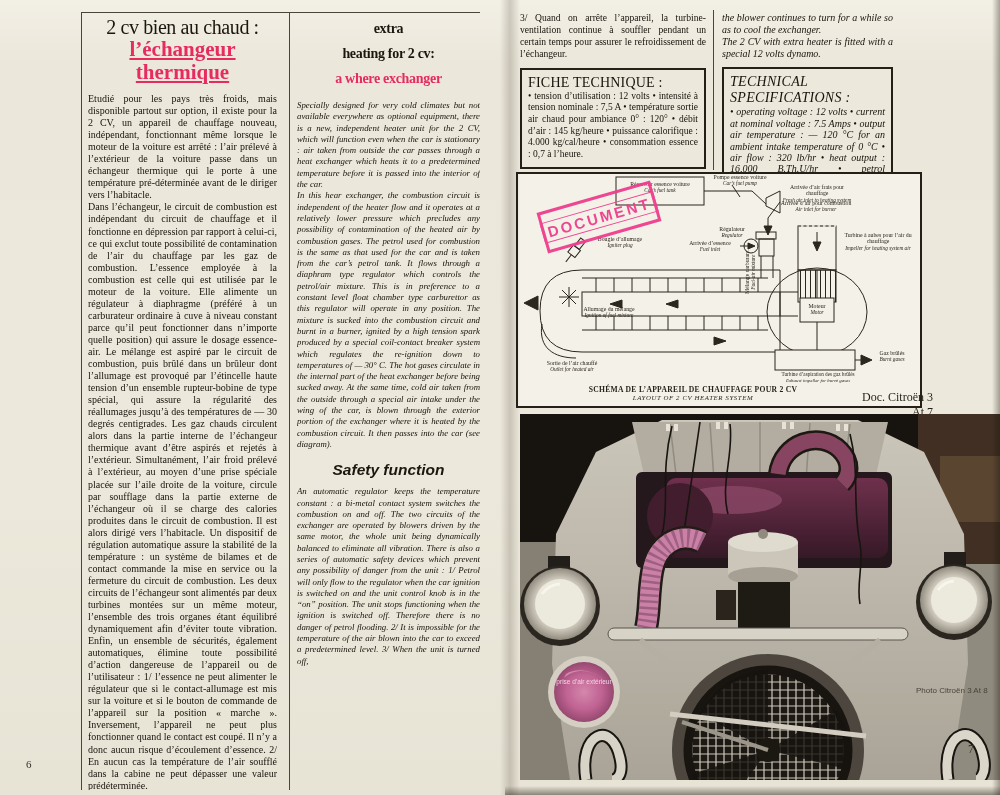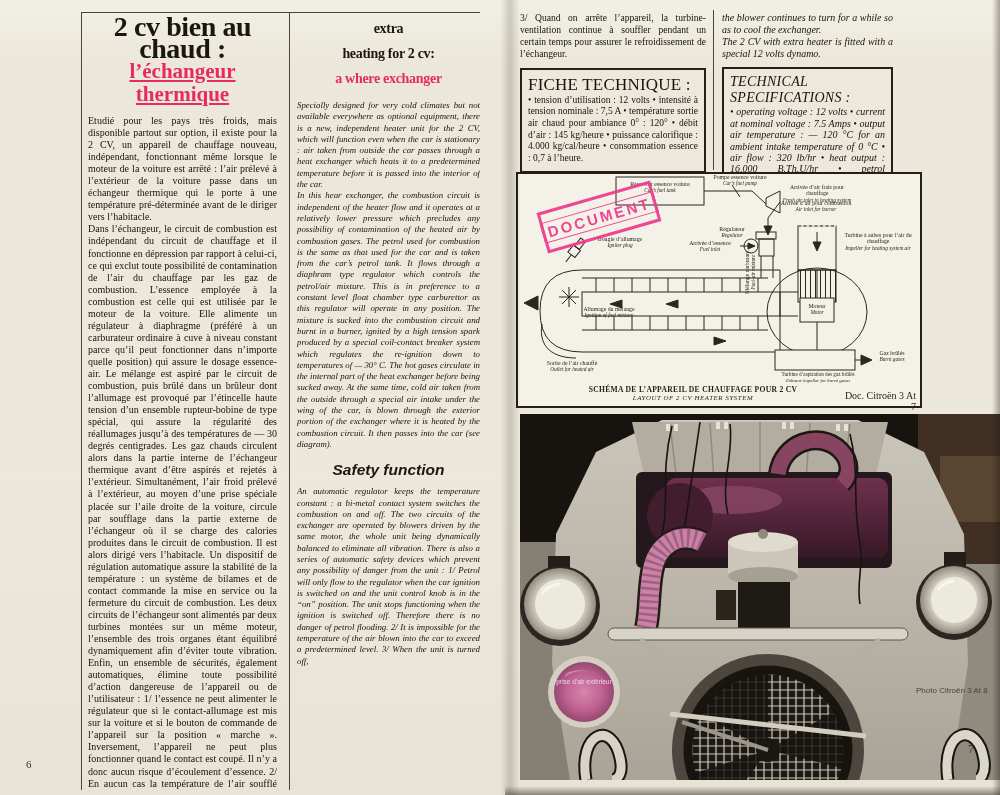--- a/index.html
+++ b/index.html
@@ -5,21 +5,21 @@
   * { margin:0; padding:0; box-sizing:border-box; }
   html,body { width:1000px; height:795px; }
   body { background:#b8b2a4; font-family:"Liberation Serif", serif; color:#17130c; }
   .spread { position:absolute; left:0; top:0; width:1000px; height:795px; overflow:hidden;
             background:linear-gradient(180deg,#f2efe5 0%, #ebe7da 8%, #ece8db 60%, #e7e3d5 100%); }
   .vrule { position:absolute; width:1px; background:#4a443a; }
   .hrule { position:absolute; height:1px; background:#4a443a; }
 
   
   .fr-col { position:absolute; left:88px; top:16px; width:189px; height:774px; overflow:hidden; }
-  .fr-title-black { font-size:28px; line-height:22px; font-weight:bold; text-align:center; letter-spacing:-0.4px; color:#1b1710; }
+  .fr-title-black { font-size:20px; line-height:22px; font-weight:normal; text-align:center; letter-spacing:-0.4px; color:#1b1710; }
   .fr-title-pink  { font-size:21px; line-height:23px; font-weight:bold; text-align:center; color:#e72b60;text-decoration:underline; }
   .fr-body { margin-top:9px; font-size:10px; line-height:12.05px; text-align:justify; }
   .fr-body p + p { margin-top:0; }
 
   .en-col { position:absolute; left:297px; top:16px; width:183px; height:772px; overflow:hidden; }
   .en-title { font-size:14px; line-height:25px; font-weight:bold; text-align:center; letter-spacing:-0.3px; color:#1b1710;}
   .en-title.pink { color:#e72b60; }
   .en-body { font-size:8.8px; line-height:11.3px; font-style:italic; text-align:justify; }
   .en-intro { margin-top:9px; }
   .en-head { font-family:"Liberation Sans", sans-serif; font-weight:bold; font-style:italic;
@@ -27,41 +27,41 @@
 
   .pagenum { position:absolute; font-size:11px; color:#37322a; }
 
   
   .fr2-col { position:absolute; left:520px; top:12px; width:186px; }
   .en2-col { position:absolute; left:722px; top:12px; width:171px; }
   .fr2-body { font-size:9.6px; line-height:11.9px; text-align:justify; }
   .en2-body { font-size:10px; line-height:11.6px; font-style:italic; text-align:justify; }
   .en2-body + .en2-body { margin-top:1px; }
   .tbox { border:2px solid #241f17; padding:5px 6px 6px; margin-top:8px; background:rgba(255,255,255,0.06); }
-  .tbox-title-fr { font-size:17px; letter-spacing:0.2px; }
+  .tbox-title-fr { font-size:14px; letter-spacing:0.2px; }
   .tbox-body-fr { font-size:9.5px; line-height:11.7px; text-align:justify; }
   .tbox-title-en { font-size:14px; font-weight:normal; font-style:italic; letter-spacing:0.3px; }
   .tbox-body-en { font-size:10px; line-height:11.4px; font-style:italic; text-align:justify; }
 
   
   .diagram { position:absolute; left:516px; top:172px; width:406px; height:236px;
              border:2px solid #241f17; background:#f4f1e8; }
   .dsvg { position:absolute; left:0; top:0; }
   .dlabel { position:absolute; text-align:center; color:#241f18; }
   .dlabel .fr { display:block; font-size:5.8px; line-height:6.4px; }
   .dlabel .en { display:block; font-size:5.3px; line-height:6px; font-style:italic; }
   .dlabel.rot { transform:rotate(-90deg); transform-origin:center center; }
   .stamp { position:absolute; left:22px; top:22px; width:118px; height:42px; transform:rotate(-16deg);
            border:3px solid #ee3d8d; display:flex; align-items:center; justify-content:center; opacity:0.95; }
   .stamp-inner { border:1.5px solid #ee3d8d; padding:1px 5px; font-family:"Liberation Sans", sans-serif;
                  font-weight:bold; font-size:15px; letter-spacing:2.5px; color:#ee3d8d; }
   .dcaption { position:absolute; left:30px; top:211px; width:290px; text-align:center; color:#241f18; }
   .dcaption .c1 { display:block; font-size:7.6px; font-weight:bold; letter-spacing:0.3px; }
   .dcaption .c2 { display:block; font-size:6.8px; font-style:italic; letter-spacing:0.6px; }
-  .dcredit { position:absolute; left:326px; top:216px; width:72px; font-size:10px; color:#241f18; text-align:right; }
+  .dcredit { position:absolute; left:343px; top:216px; width:72px; font-size:12px; color:#241f18; text-align:right; }
 
   
   .photo { position:absolute; left:520px; top:414px; width:480px; height:366px; background:#0e0b08; overflow:hidden; }
   .photo-label { position:absolute; left:34px; top:264px; width:60px; text-align:center;
                  font-family:"Liberation Sans", sans-serif; font-size:6.5px; line-height:7.5px; color:#f3d3e4; }
   .photo-credit { position:absolute; left:396px; top:272px; width:82px;
                   font-family:"Liberation Sans", sans-serif; font-size:8px; color:#49443a; }
   .photo-pagenum { position:absolute; left:448px; top:328px; font-size:12px; color:#3d382f; }
 
   

